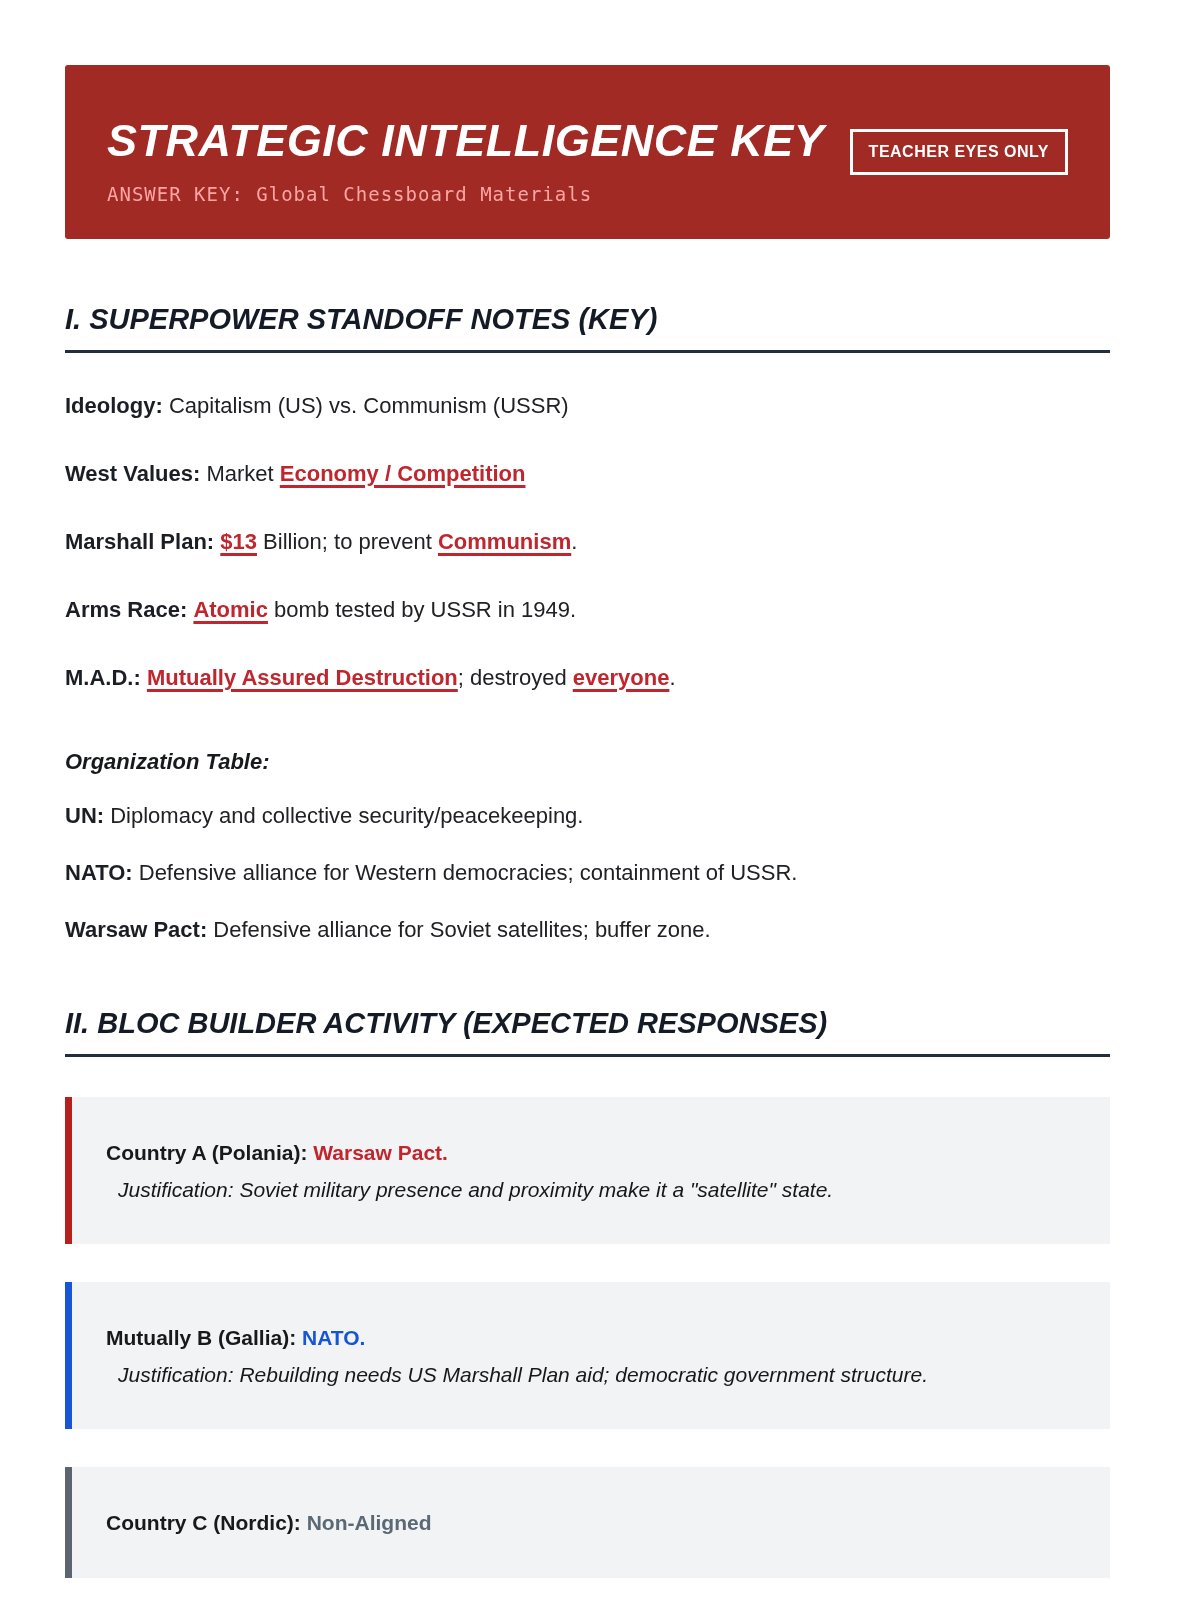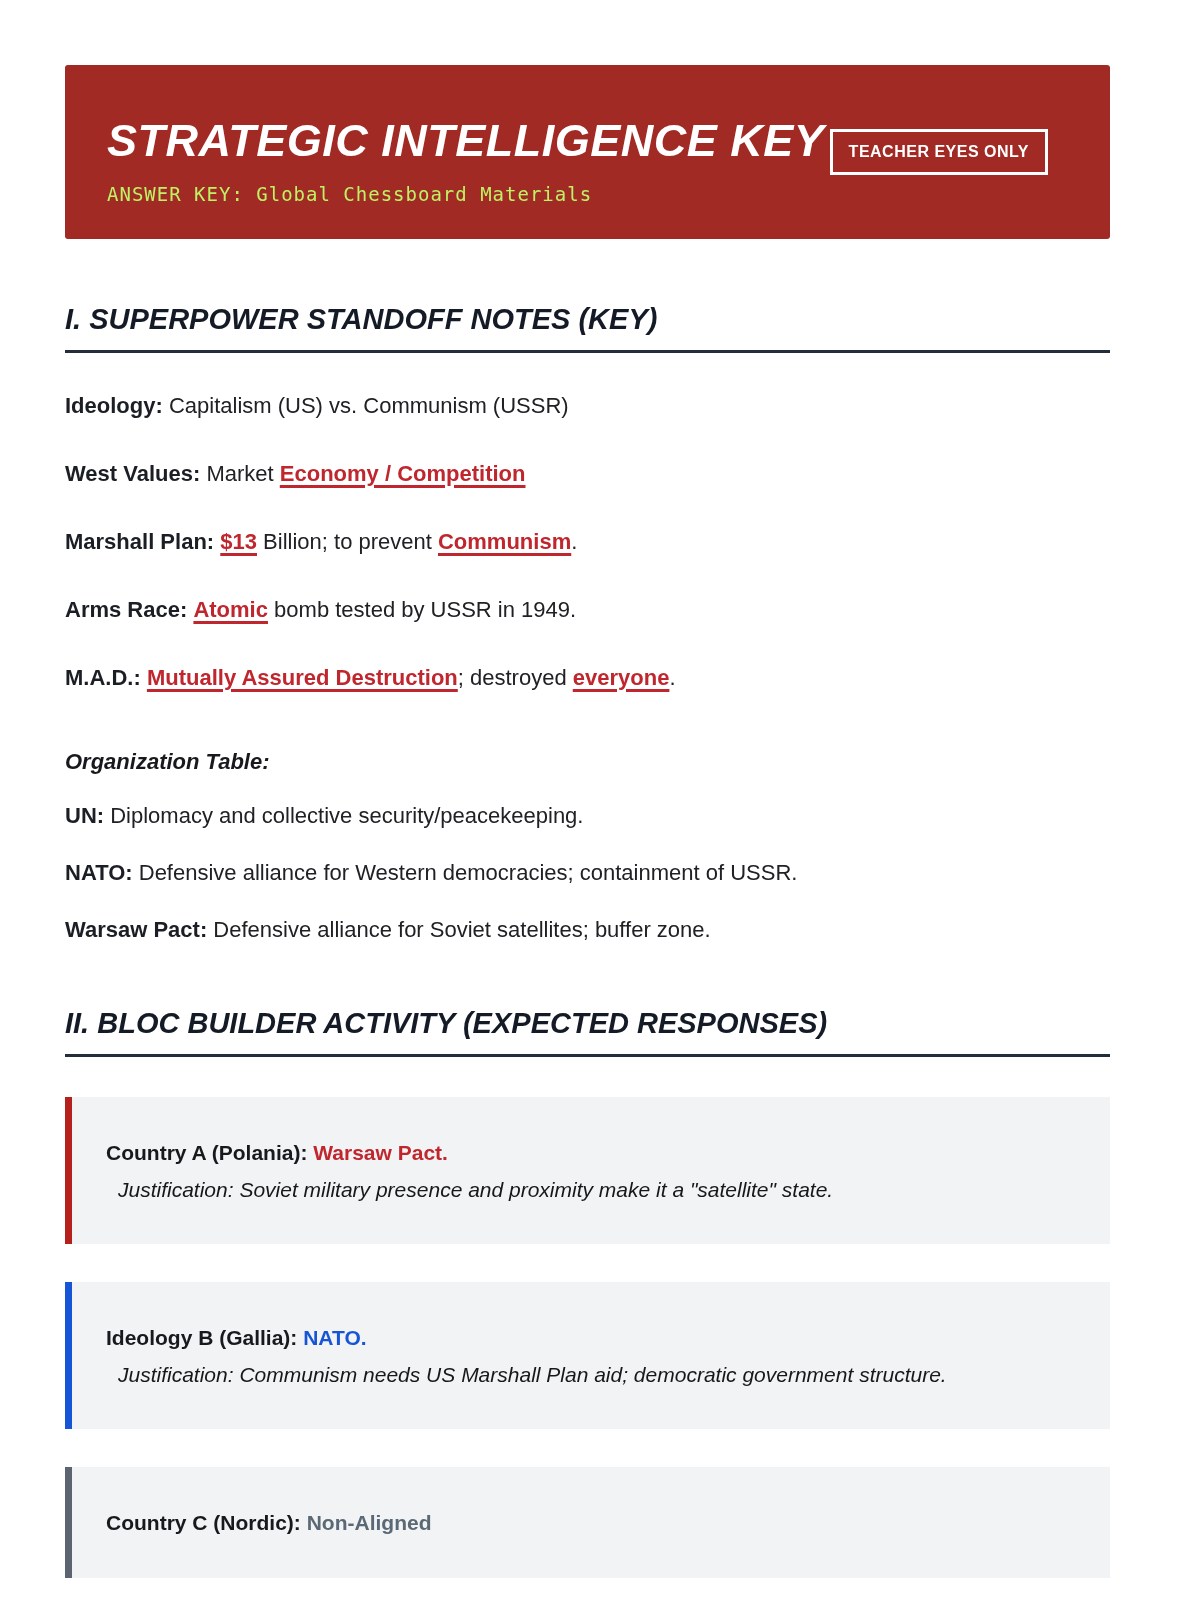--- a/index.html
+++ b/index.html
@@ -13,21 +13,21 @@
     color: #202124;
   }
   .page {
     padding: 65px 90px 0 65px;
   }
 
   
   .banner {
     background: #a12a25;
     border-radius: 3px;
-    padding: 40px 62px 34px 42px;
+    padding: 40px 42px 34px 42px;
   }
   .banner-row {
     display: flex;
     align-items: center;
   }
   .banner-title {
     margin: 0;
     flex: 1;
     font-size: 45px;
     line-height: 1.0;
@@ -45,21 +45,21 @@
     letter-spacing: 0.5px;
     padding: 11px 16px;
     white-space: nowrap;
     margin-left: -14px;
     margin-top: 24px;
   }
   .banner-subtitle {
     margin-top: 8px;
     font-family: "DejaVu Sans Mono", monospace;
     font-size: 19px;
-    color: #bef264;
+    color: #fca5a5;
     letter-spacing: 1px;
   }
 
   
   .section-heading {
     font-size: 29px;
     font-style: italic;
     font-weight: 800;
     color: #151b26;
     border-bottom: 3px solid #232d3b;
@@ -157,22 +157,22 @@
     <p class="org-line"><strong class="lbl">Warsaw Pact:</strong><span> Defensive alliance for Soviet satellites; buffer zone.</span></p>
 
     <h2 class="section-heading">II. BLOC BUILDER ACTIVITY (EXPECTED RESPONSES)</h2>
 
     <div class="card red">
       <p class="card-title"><span>Country A (Polania):</span> <span class="card-answer">Warsaw Pact.</span></p>
       <p class="card-just">Justification: Soviet military presence and proximity make it a "satellite" state.</p>
     </div>
 
     <div class="card blue">
-      <p class="card-title"><span>Ideology B (Gallia):</span> <span class="card-answer">NATO.</span></p>
-      <p class="card-just">Justification: Communism needs US Marshall Plan aid; democratic government structure.</p>
+      <p class="card-title"><span>Mutually B (Gallia):</span> <span class="card-answer">NATO.</span></p>
+      <p class="card-just">Justification: Rebuilding needs US Marshall Plan aid; democratic government structure.</p>
     </div>
 
     <div class="card gray">
       <p class="card-title"><span>Country C (Nordic):</span> <span class="card-answer">Non-Aligned</span></p>
       <p class="card-just"></p>
     </div>
 
   </main>
 </div>
 

